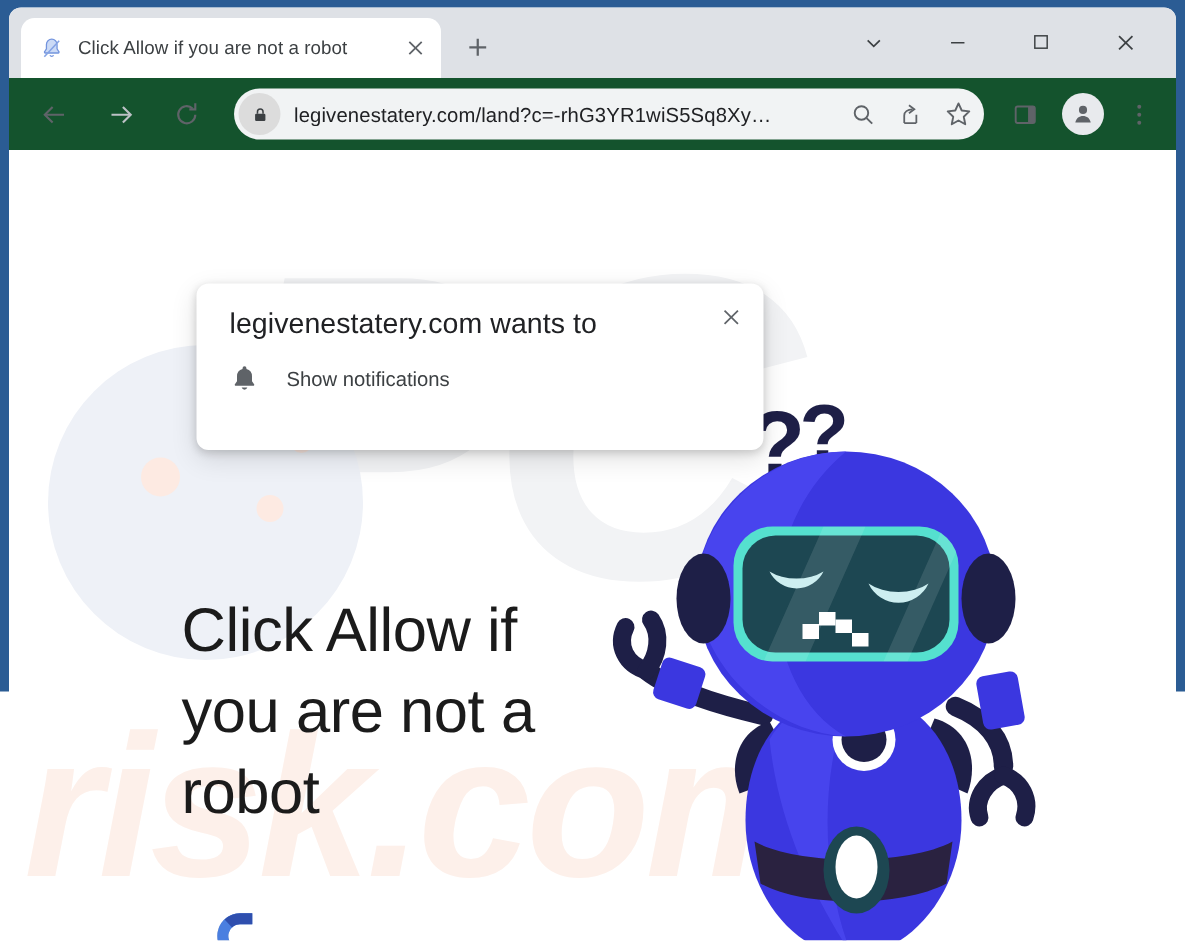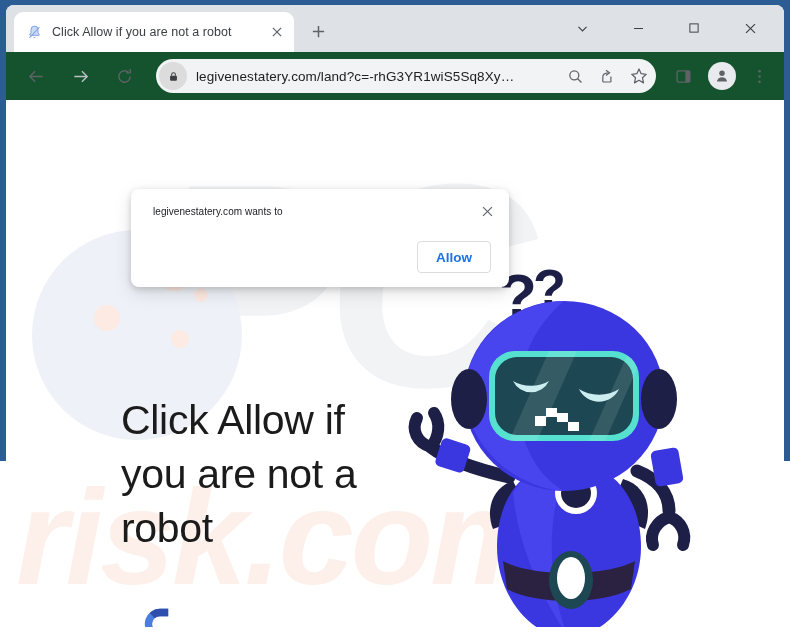--- a/index.html
+++ b/index.html
@@ -251,21 +251,21 @@
     left: 125px; top: 89px;
     width: 378px;
     background: #ffffff;
     border-radius: 8px;
     box-shadow: 0 2px 6px rgba(0,0,0,.16), 0 6px 18px rgba(0,0,0,.12);
     padding: 17px 18px 14px 22px;
     box-sizing: border-box;
     z-index: 40;
   }
   #permission-title {
-    font-size: 10px;
+    font-size: 19px;
     color: #202124;
     padding-right: 26px;
     letter-spacing: .05px;
   }
   #permission-close {
     position: absolute;
     right: 11px; top: 11px;
     width: 22px; height: 22px;
     display: flex; align-items: center; justify-content: center;
     color: #5f6368;
@@ -530,20 +530,28 @@
       </div>
 
       <div id="permission-dialog">
         <div id="permission-close">
           <svg viewBox="0 0 16 16" width="13" height="13">
             <line x1="2.5" y1="2.5" x2="13.5" y2="13.5" stroke="currentColor" stroke-width="1.4"></line>
             <line x1="13.5" y1="2.5" x2="2.5" y2="13.5" stroke="currentColor" stroke-width="1.4"></line>
           </svg>
         </div>
         <div id="permission-title">legivenestatery.com wants to</div>
+        <div id="permission-body">
+          <span id="bell-icon">
+            <svg viewBox="0 0 20 20" width="20" height="20">
+              <path d="M10 2.2a1.3 1.3 0 0 1 1.3 1.3v.5a5 5 0 0 1 3.7 4.8v3.3l1.4 2a.7.7 0 0 1-.6 1.1H4.2a.7.7 0 0 1-.6-1.1l1.4-2V8.8a5 5 0 0 1 3.7-4.8v-.5A1.3 1.3 0 0 1 10 2.2z" fill="currentColor"></path>
+              <path d="M8.1 16.4a2 2 0 0 0 3.8 0z" fill="currentColor"></path>
+            </svg>
+          </span>
+          <span id="permission-option">Show notifications</span>
+        </div>
         <div id="permission-actions">
-          <button class="perm-btn">Allow</button>
         </div>
       </div>
 
     </div>
   </div>
 </div>
 
 </body></html>

